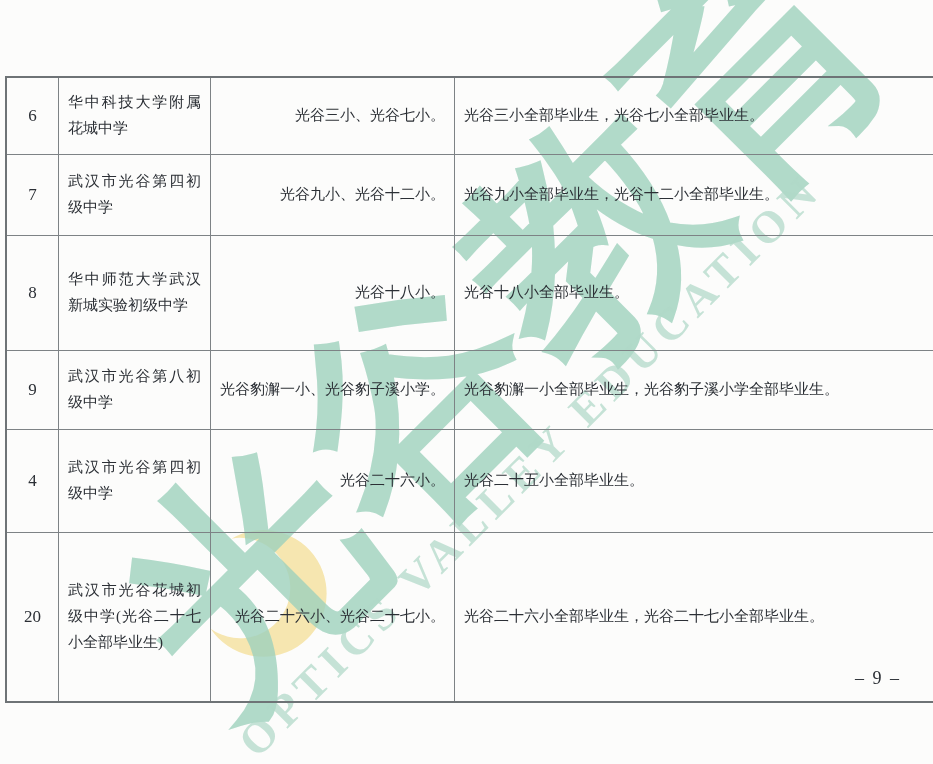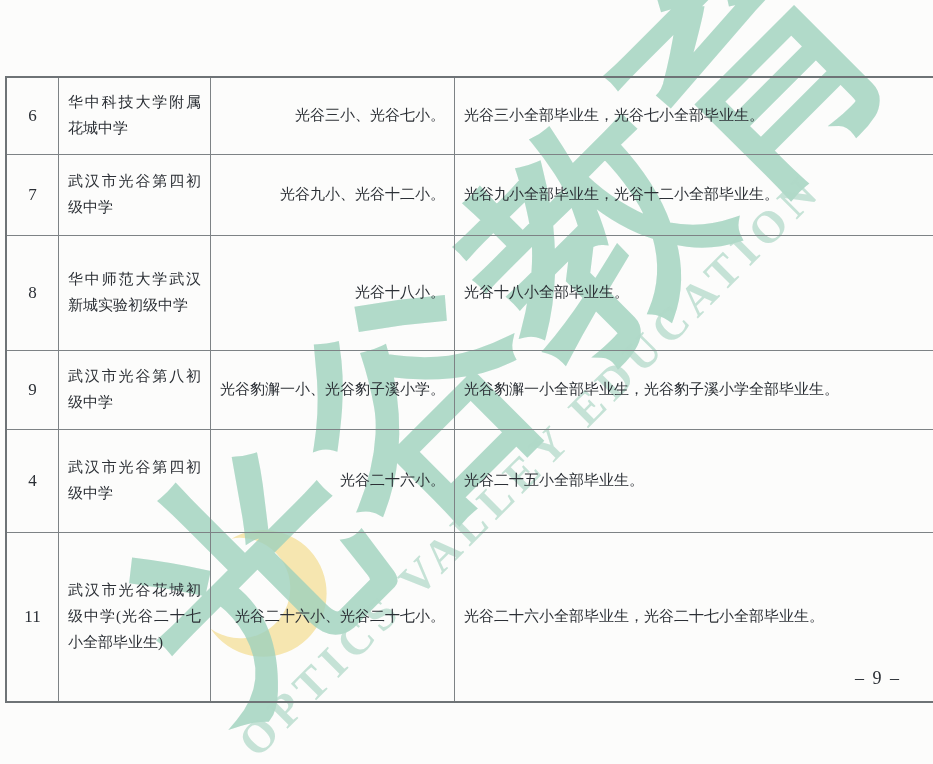--- a/index.html
+++ b/index.html
@@ -100,21 +100,21 @@
       <td class="c-primary">光谷豹澥一小、光谷豹子溪小学。</td>
       <td class="c-scope">光谷豹澥一小全部毕业生，光谷豹子溪小学全部毕业生。</td>
     </tr>
     <tr class="r4">
       <td class="c-num">4</td>
       <td class="c-school">武汉市光谷第四初级中学</td>
       <td class="c-primary">光谷二十六小。</td>
       <td class="c-scope">光谷二十五小全部毕业生。</td>
     </tr>
     <tr class="r5">
-      <td class="c-num">11</td>
+      <td class="c-num">20</td>
       <td class="c-school">武汉市光谷花城初级中学(光谷二十七小全部毕业生)</td>
       <td class="c-primary">光谷二十六小、光谷二十七小。</td>
       <td class="c-scope">光谷二十六小全部毕业生，光谷二十七小全部毕业生。</td>
     </tr>
   </tbody>
 </table>
 
 <div class="page-number">– 9 –</div>
 
 </body></html>

